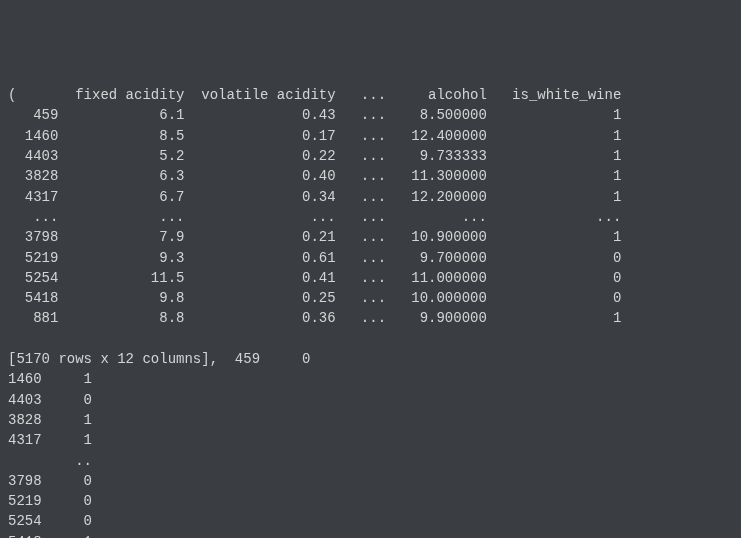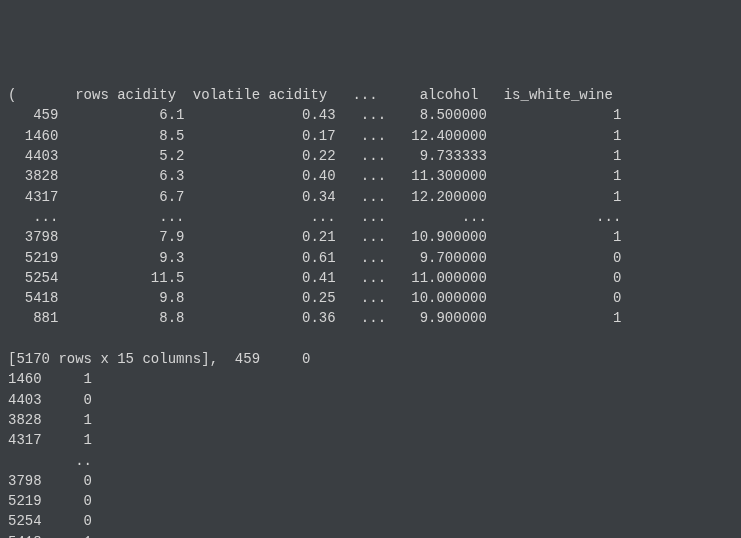--- a/index.html
+++ b/index.html
@@ -15,34 +15,34 @@
       white-space: pre;
       overflow: hidden;
     }
     .output { white-space: pre; }
   </style>
 </head>
 <body>
 
 
 
-<div class="output"><span id="df-header">(       rows acidity  volatile acidity   ...     alcohol   is_white_wine</span>
+<div class="output"><span id="df-header">(       fixed acidity  volatile acidity   ...     alcohol   is_white_wine</span>
 <span id="df-body">   459            6.1              0.43   ...    8.500000               1
   1460            8.5              0.17   ...   12.400000               1
   4403            5.2              0.22   ...    9.733333               1
   3828            6.3              0.40   ...   11.300000               1
   4317            6.7              0.34   ...   12.200000               1
    ...            ...               ...   ...         ...             ...
   3798            7.9              0.21   ...   10.900000               1
   5219            9.3              0.61   ...    9.700000               0
   5254           11.5              0.41   ...   11.000000               0
   5418            9.8              0.25   ...   10.000000               0
    881            8.8              0.36   ...    9.900000               1
 </span>
-<span id="shape-line">[5170 rows x 15 columns],  459     0</span>
+<span id="shape-line">[5170 rows x 12 columns],  459     0</span>
 <span id="series-body">1460     1
 4403     0
 3828     1
 4317     1
         ..
 3798     0
 5219     0
 5254     0
 5418     1
  881     1</span>

